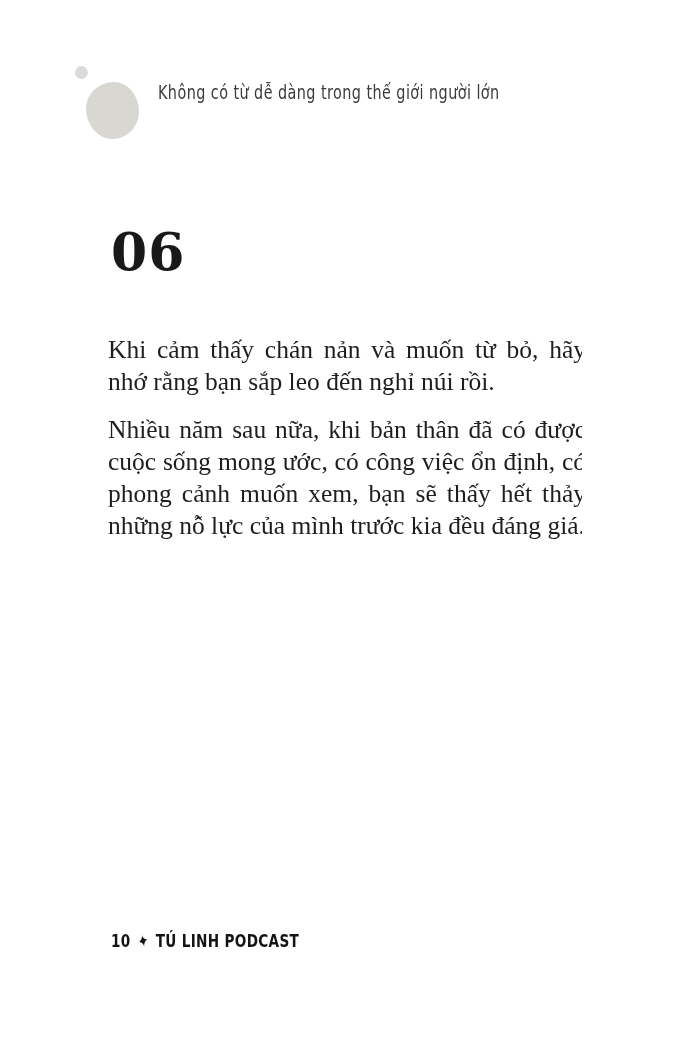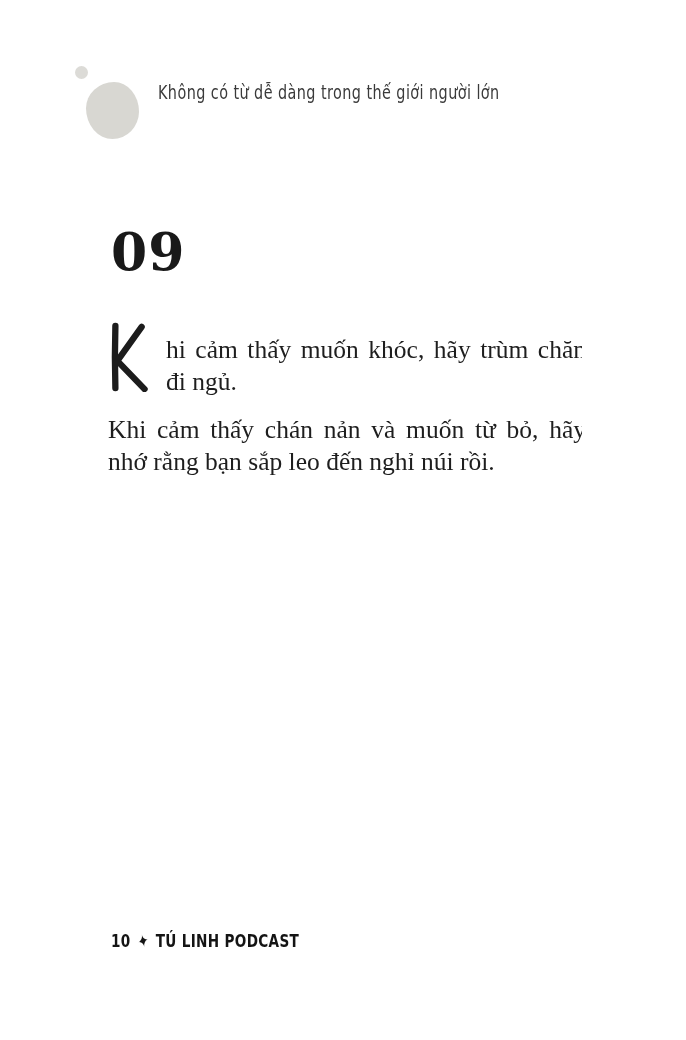--- a/index.html
+++ b/index.html
@@ -108,37 +108,29 @@
 </head>
 <body>
 
 <div class="page">
 
   <span class="ink-dot-small"></span>
   <span class="ink-blob"></span>
 
   <div class="running-title">Không có từ dễ dàng trong thế giới người lớn</div>
 
-  <div class="chapter-number">09</div>
+  <div class="chapter-number">06</div>
 
   <main class="body-text">
 
-    <p class="para">
-      <span class="dropcap">
-        <svg viewBox="0 0 42 72" aria-hidden="true">
-          <path d="M7 4 Q6 36 7 68" fill="none" stroke="#1c1c1c" stroke-width="6.5" stroke-linecap="round"></path>
-          <path d="M34 5 L9 40 L37 69" fill="none" stroke="#1c1c1c" stroke-width="6.5" stroke-linecap="round" stroke-linejoin="round"></path>
-        </svg>
-        <span class="sr">K</span>
-      </span><span>hi cảm thấy muốn khóc, hãy trùm chăn đi ngủ.</span>
-    </p>
 
 
     <p class="para"><span>Khi cảm thấy chán nản và muốn từ bỏ, hãy nhớ rằng bạn sắp leo đến nghỉ núi rồi.</span></p>
 
+    <p class="para"><span>Nhiều năm sau nữa, khi bản thân đã có được cuộc sống mong ước, có công việc ổn định, có phong cảnh muốn xem, bạn sẽ thấy hết thảy những nỗ lực của mình trước kia đều đáng giá.</span></p>
 
   </main>
 
   <footer class="page-footer">
     <span>10</span>
     <span class="sparkle-sep">✦</span>
     <span>TÚ LINH PODCAST</span>
   </footer>
 
 </div>

